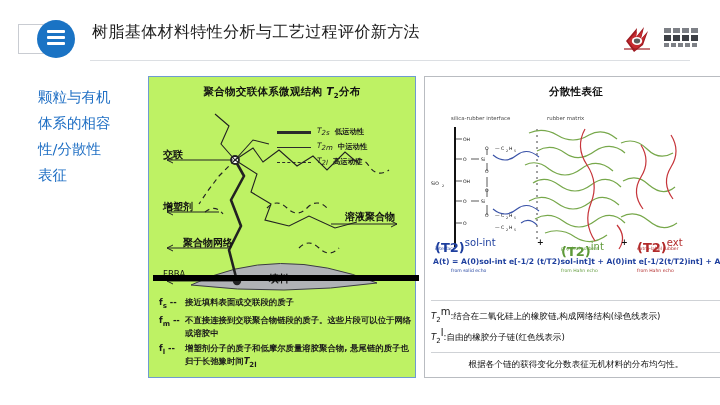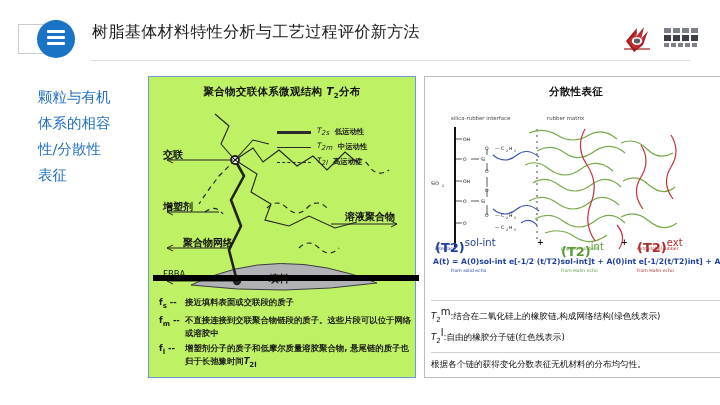--- a/index.html
+++ b/index.html
@@ -91,21 +91,21 @@
   .eq-term{font-size:13px;font-weight:bold;}
   .eq-main{font-size:7.6px;font-weight:bold;}
   .eq-plus{font-size:8px;font-weight:bold;color:#111;}
 
   .notes-right{
     position:absolute;left:0;bottom:0;width:100%;
     box-sizing:border-box;padding:4px 6px;
     font-size:8.6px;line-height:14px;color:#111;
   }
   .nr-block{border-top:1px solid #cfd2d6;padding:4px 0 4px 0;}
-  .nr-block.last{padding-bottom:2px;}
+  .nr-block.last{padding-bottom:2px;text-align:center;}
 </style>
 </head>
 <body>
 
 <div class="header">
   <div class="hdr-square"></div>
   <div class="hdr-circle"></div>
   <div class="hdr-burger">
     <i></i>
       <i></i>

